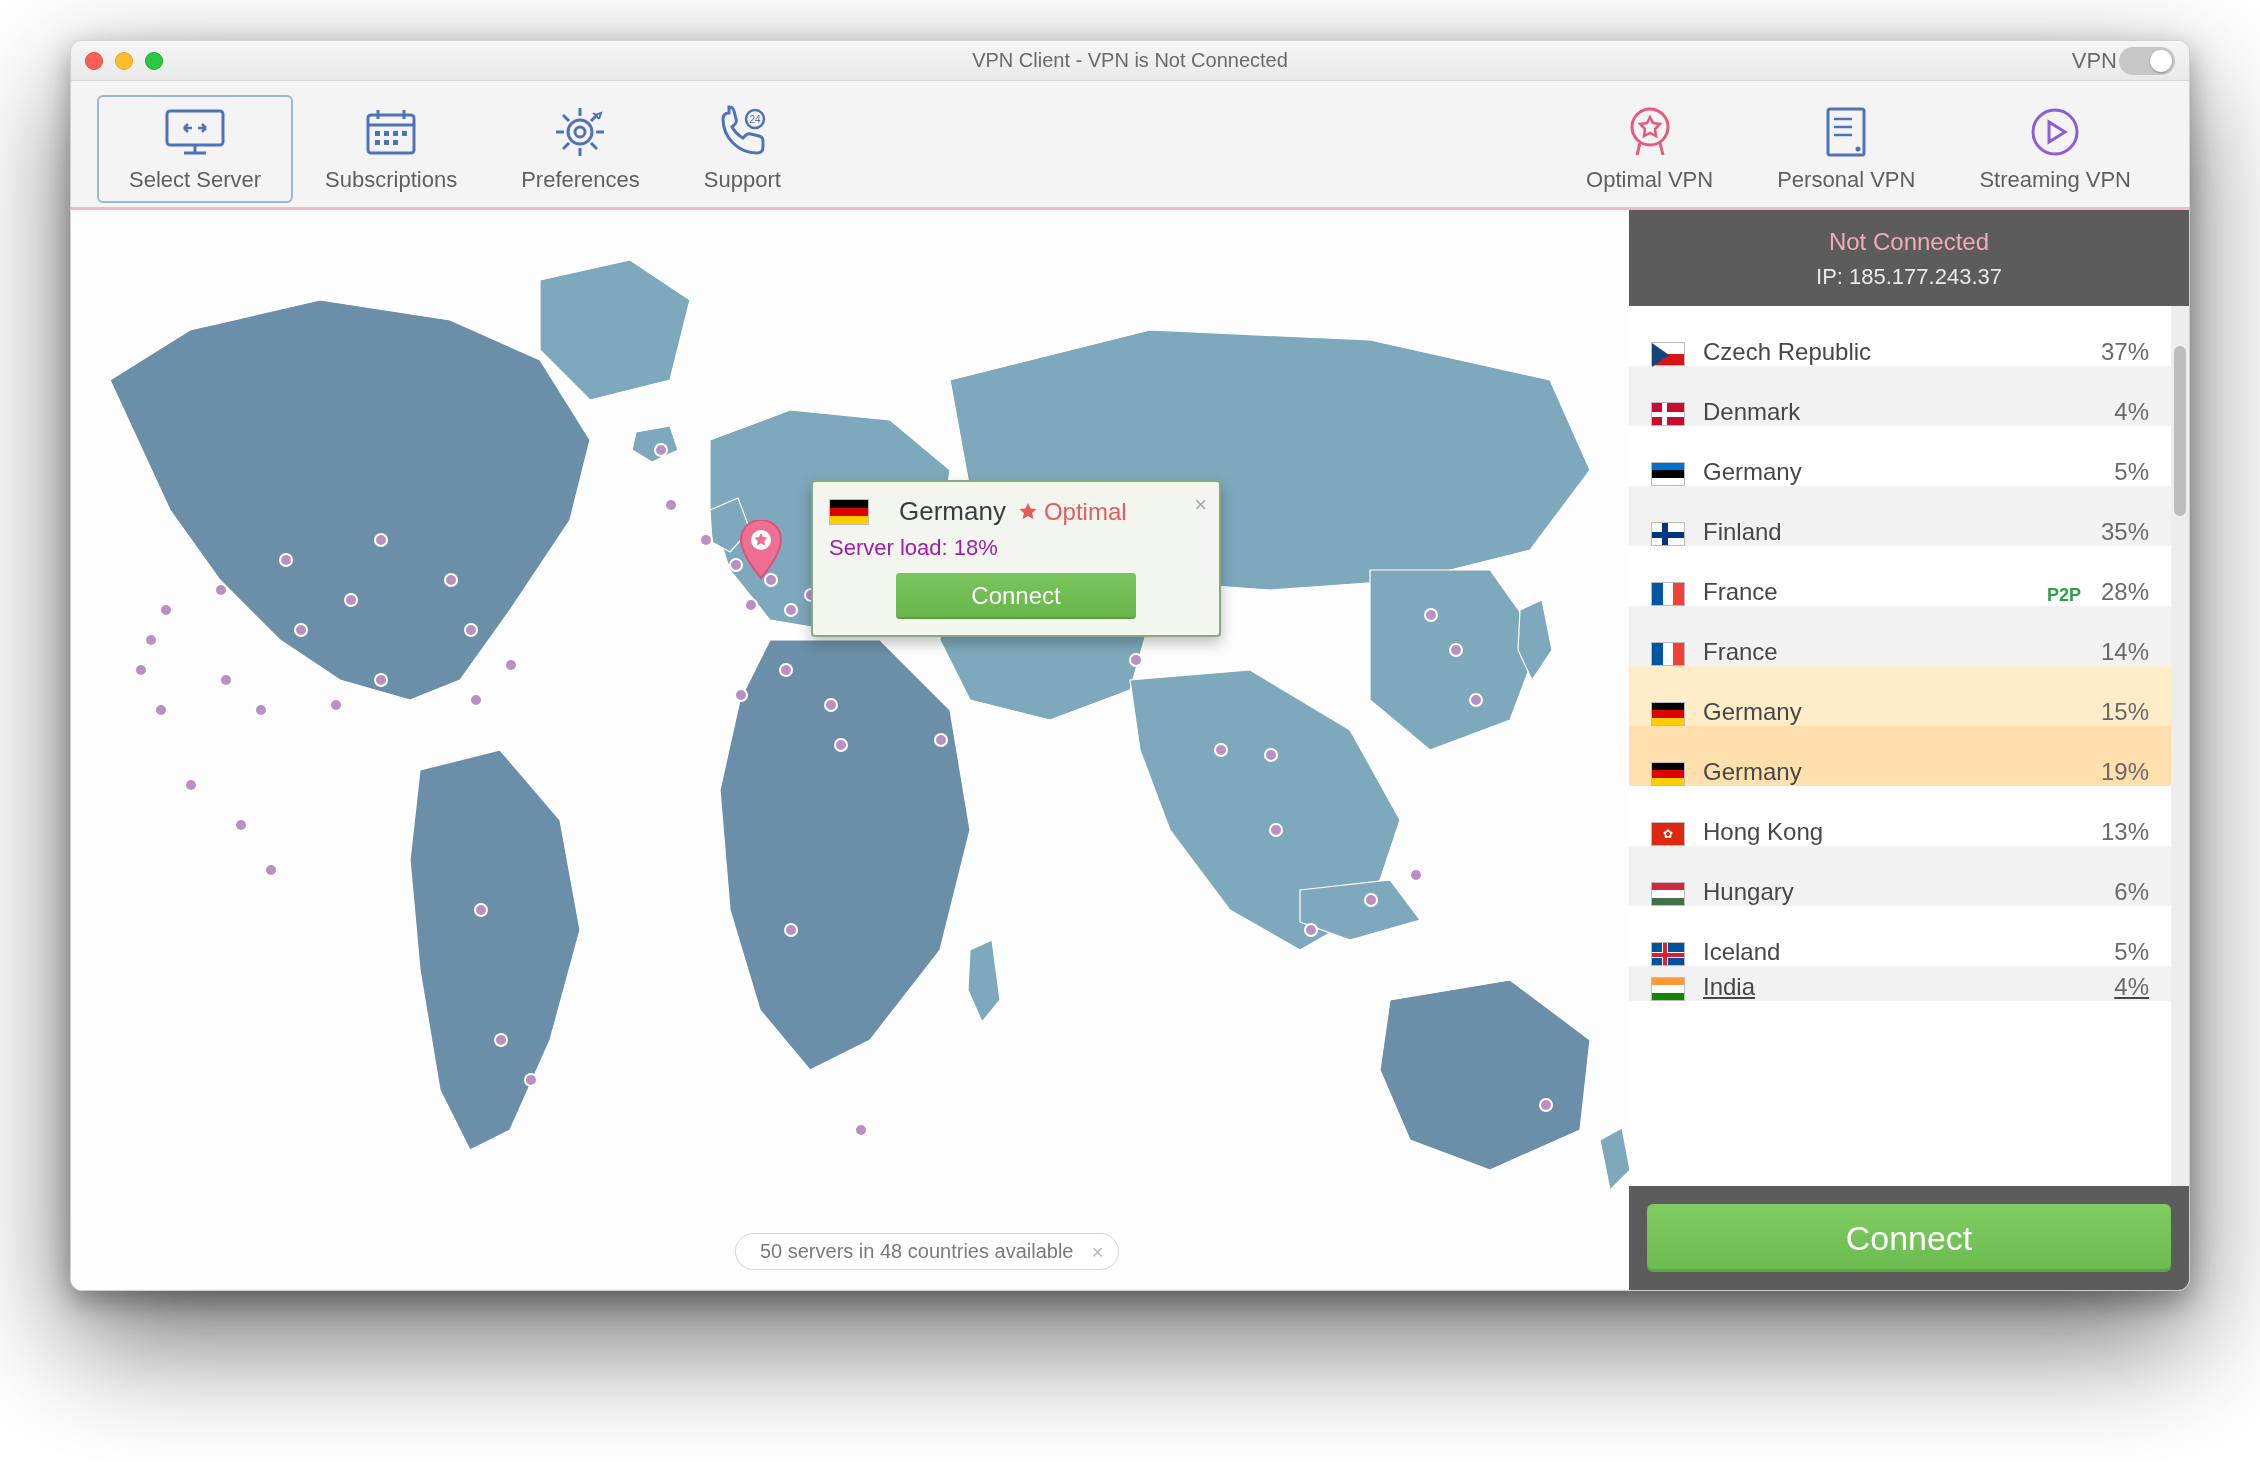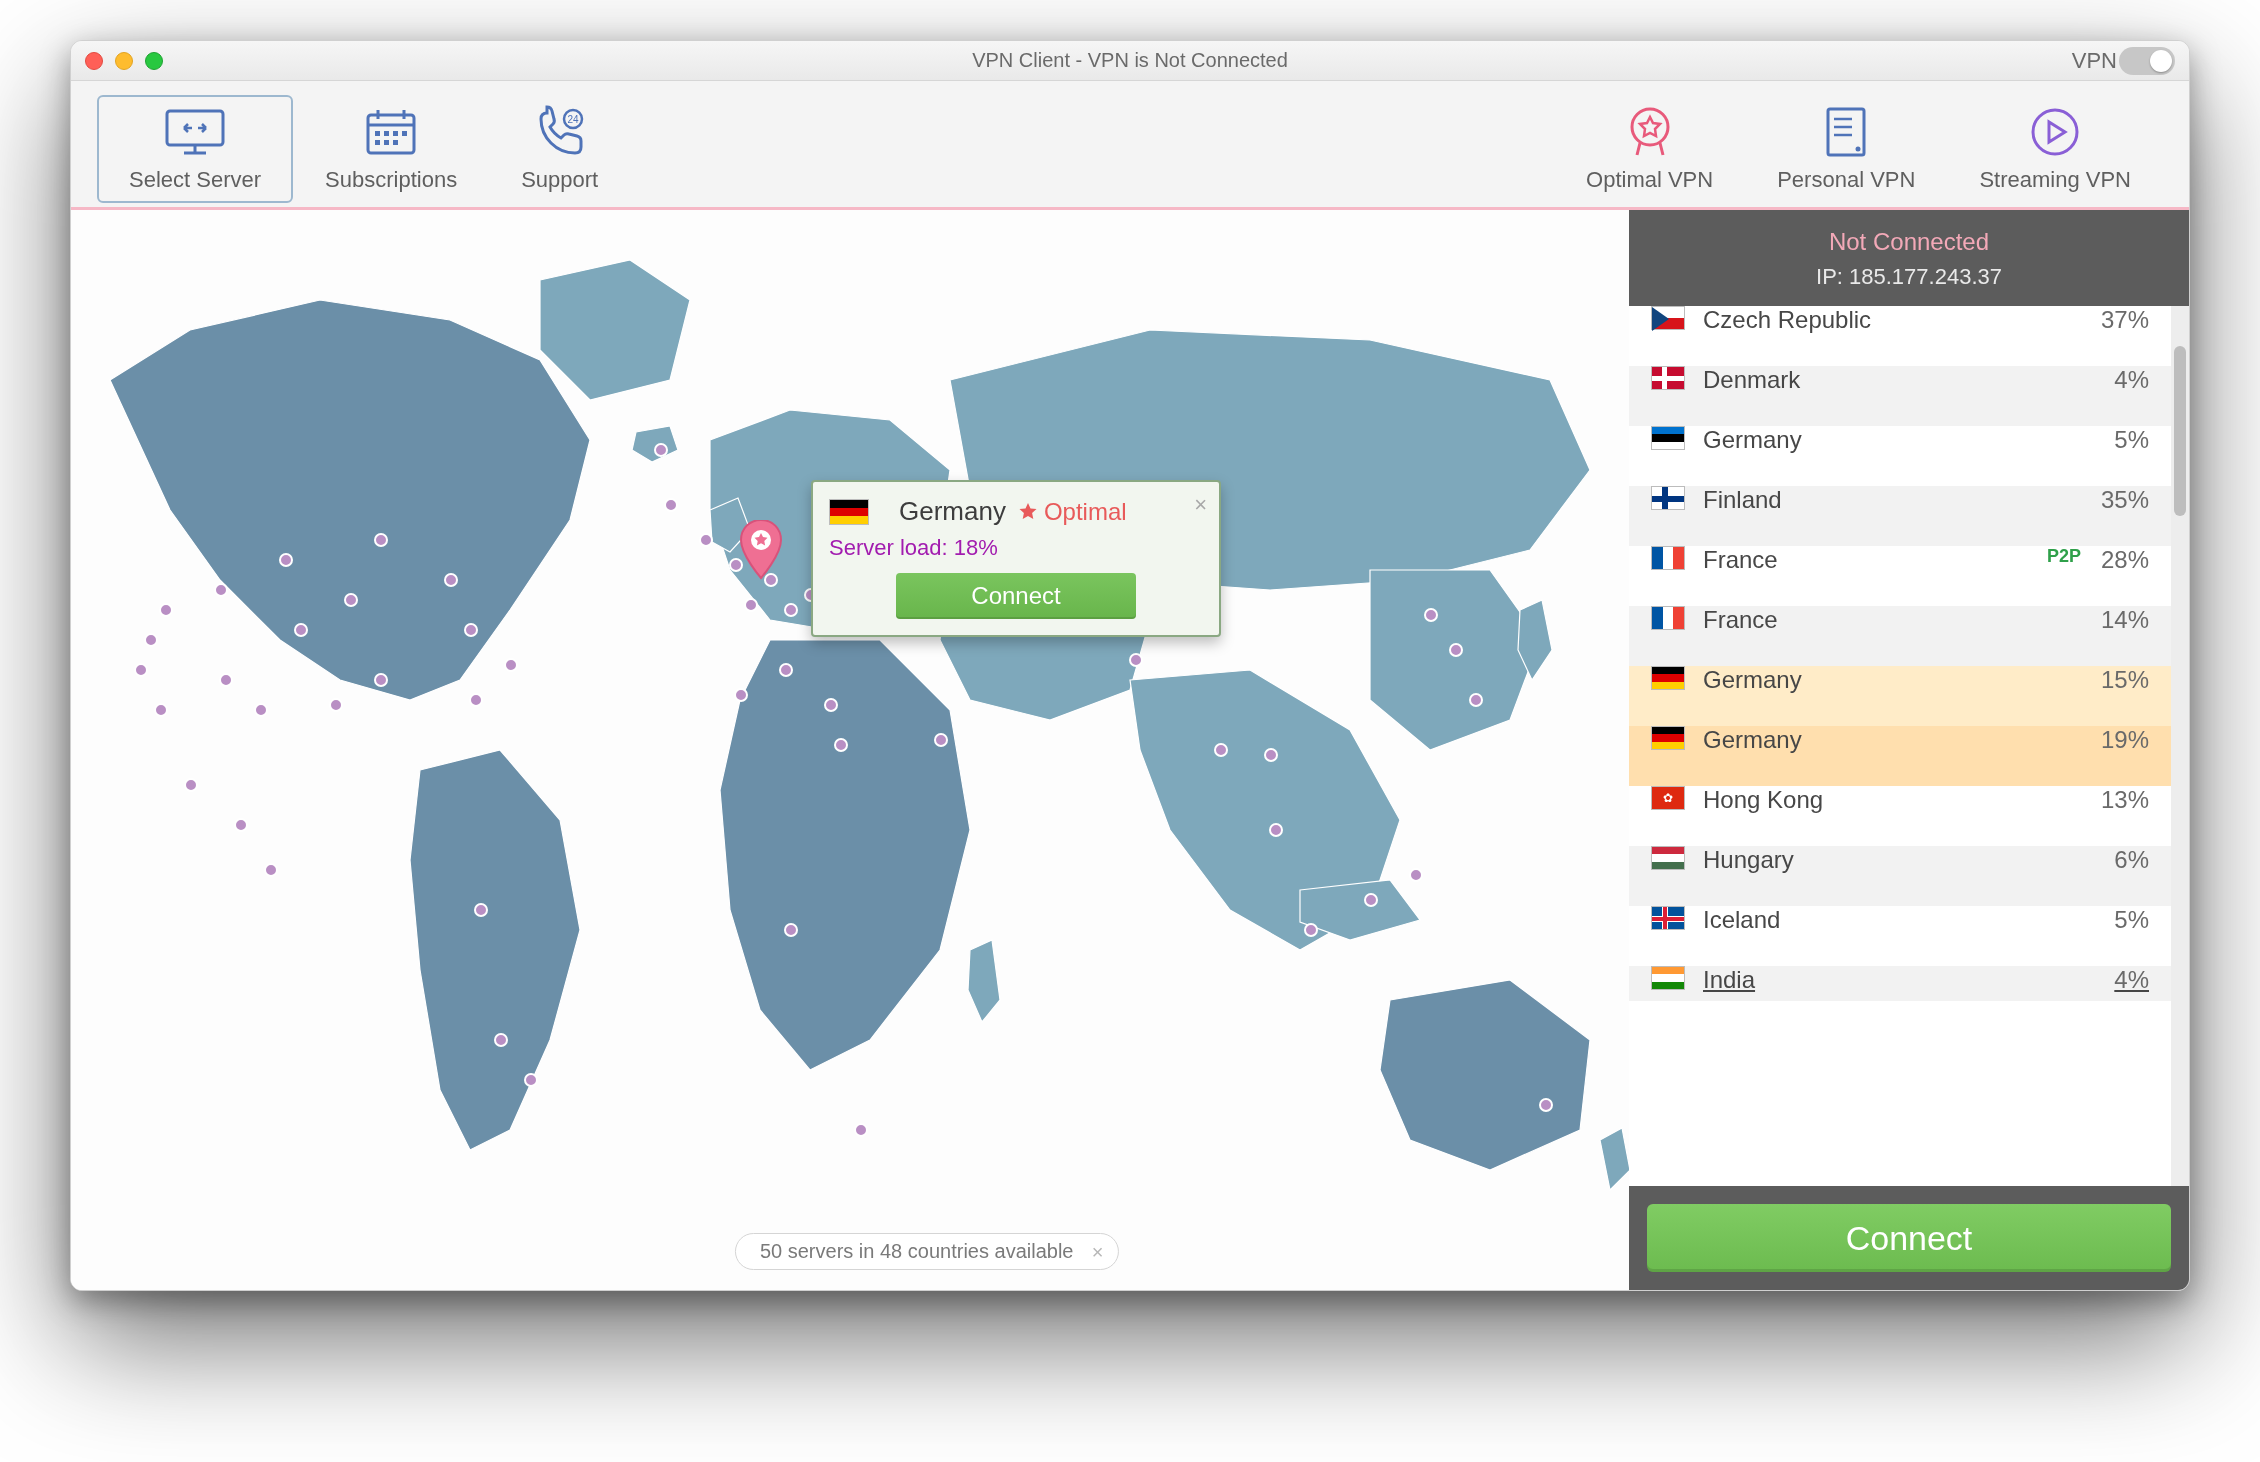--- a/index.html
+++ b/index.html
@@ -88,21 +88,21 @@
   .map-footer .x { position:absolute; right:14px; top:50%; transform:translateY(-50%); color:#b7b7b7; cursor:pointer; }
 
   .sidebar { width:560px; background:#5c5c5c; display:flex; flex-direction:column; }
   .sb-header { text-align:center; padding:18px 0 16px; }
   .sb-status { color:#f3a9b8; font-size:24px; }
   .sb-ip { color:#e9e9e9; font-size:22px; margin-top:8px; }
   .sb-list { flex:1; overflow:hidden; background:#fff; position:relative; }
   .sb-scroll { position:absolute; right:0; top:0; bottom:0; width:18px; background:#ededed; }
   .sb-thumb { position:absolute; right:3px; top:40px; width:12px; height:170px; background:#bdbdbd; border-radius:6px; }
   .srv-row {
-    display:flex; align-items:flex-start; padding:0 40px 0 22px; height:60px;
+    display:flex; align-items:flex-end; padding:0 40px 0 22px; height:60px;
     font-size:24px; color:#474747;
   }
   .srv-row:nth-child(odd){ background:#ffffff; }
   .srv-row:nth-child(even){ background:#f2f2f2; }
   .srv-row.sel1 { background:#ffecc8 !important; }
   .srv-row.sel2 { background:#ffdfae !important; }
   .flag { width:34px; height:24px; margin-right:18px; border:1px solid #bcbcbc; flex-shrink:0; }
   .srv-name { flex:1; white-space:nowrap; overflow:hidden; text-overflow:ellipsis; }
   .srv-tag { color:#2fa04a; font-weight:600; font-size:18px; margin-right:20px; }
   .srv-load { color:#6a6a6a; }
@@ -160,20 +160,41 @@
               <rect x="20" y="24" width="5" height="5"></rect>
               <rect x="29" y="24" width="5" height="5"></rect>
               <rect x="38" y="24" width="5" height="5"></rect>
               <rect x="11" y="33" width="5" height="5"></rect>
               <rect x="20" y="33" width="5" height="5"></rect>
               <rect x="29" y="33" width="5" height="5"></rect>
             </g>
           </svg>
       </div>
       <span>Subscriptions</span>
+    </div>
+    <div class="tb-item">
+      <div class="tb-icon">
+        <svg width="54" height="54" viewBox="0 0 54 54">
+            <circle cx="27" cy="27" r="12" fill="none" stroke="#4f73b8" stroke-width="3"></circle>
+            <circle cx="27" cy="27" r="5" fill="none" stroke="#4f73b8" stroke-width="3"></circle>
+            <g stroke="#4f73b8" stroke-width="3">
+              <line x1="27" y1="3" x2="27" y2="11"></line>
+              <line x1="27" y1="43" x2="27" y2="51"></line>
+              <line x1="3" y1="27" x2="11" y2="27"></line>
+              <line x1="43" y1="27" x2="51" y2="27"></line>
+              <line x1="10" y1="10" x2="16" y2="16"></line>
+              <line x1="38" y1="38" x2="44" y2="44"></line>
+              <line x1="10" y1="44" x2="16" y2="38"></line>
+              <line x1="38" y1="16" x2="44" y2="10"></line>
+            </g>
+            <path d="M40 8 a20 20 0 0 1 6 6" fill="none" stroke="#4f73b8" stroke-width="2"></path>
+            <polyline points="46,14 48,8 42,10" fill="none" stroke="#4f73b8" stroke-width="2"></polyline>
+          </svg>
+      </div>
+      <span>Preferences</span>
     </div>
     <div class="tb-item">
       <div class="tb-icon">
         <svg width="54" height="54" viewBox="0 0 54 54">
             <path d="M14 8 q-6 0 -6 6 q0 14 10 24 t24 10 q6 0 6 -6 v-6 q0 -4 -4 -5 l-8 -2 q-3 -1 -5 1 l-3 3 q-7 -4 -11 -11 l3 -3 q2 -2 1 -5 l-2 -8 q-1 -4 -5 -4 z" fill="none" stroke="#4f73b8" stroke-width="3"></path>
             <circle cx="40" cy="14" r="9" fill="none" stroke="#4f73b8" stroke-width="2.5"></circle>
             <text x="40" y="18" text-anchor="middle" font-size="10" fill="#4f73b8" font-family="Arial">24</text>
           </svg>
       </div>
       <span>Support</span>

